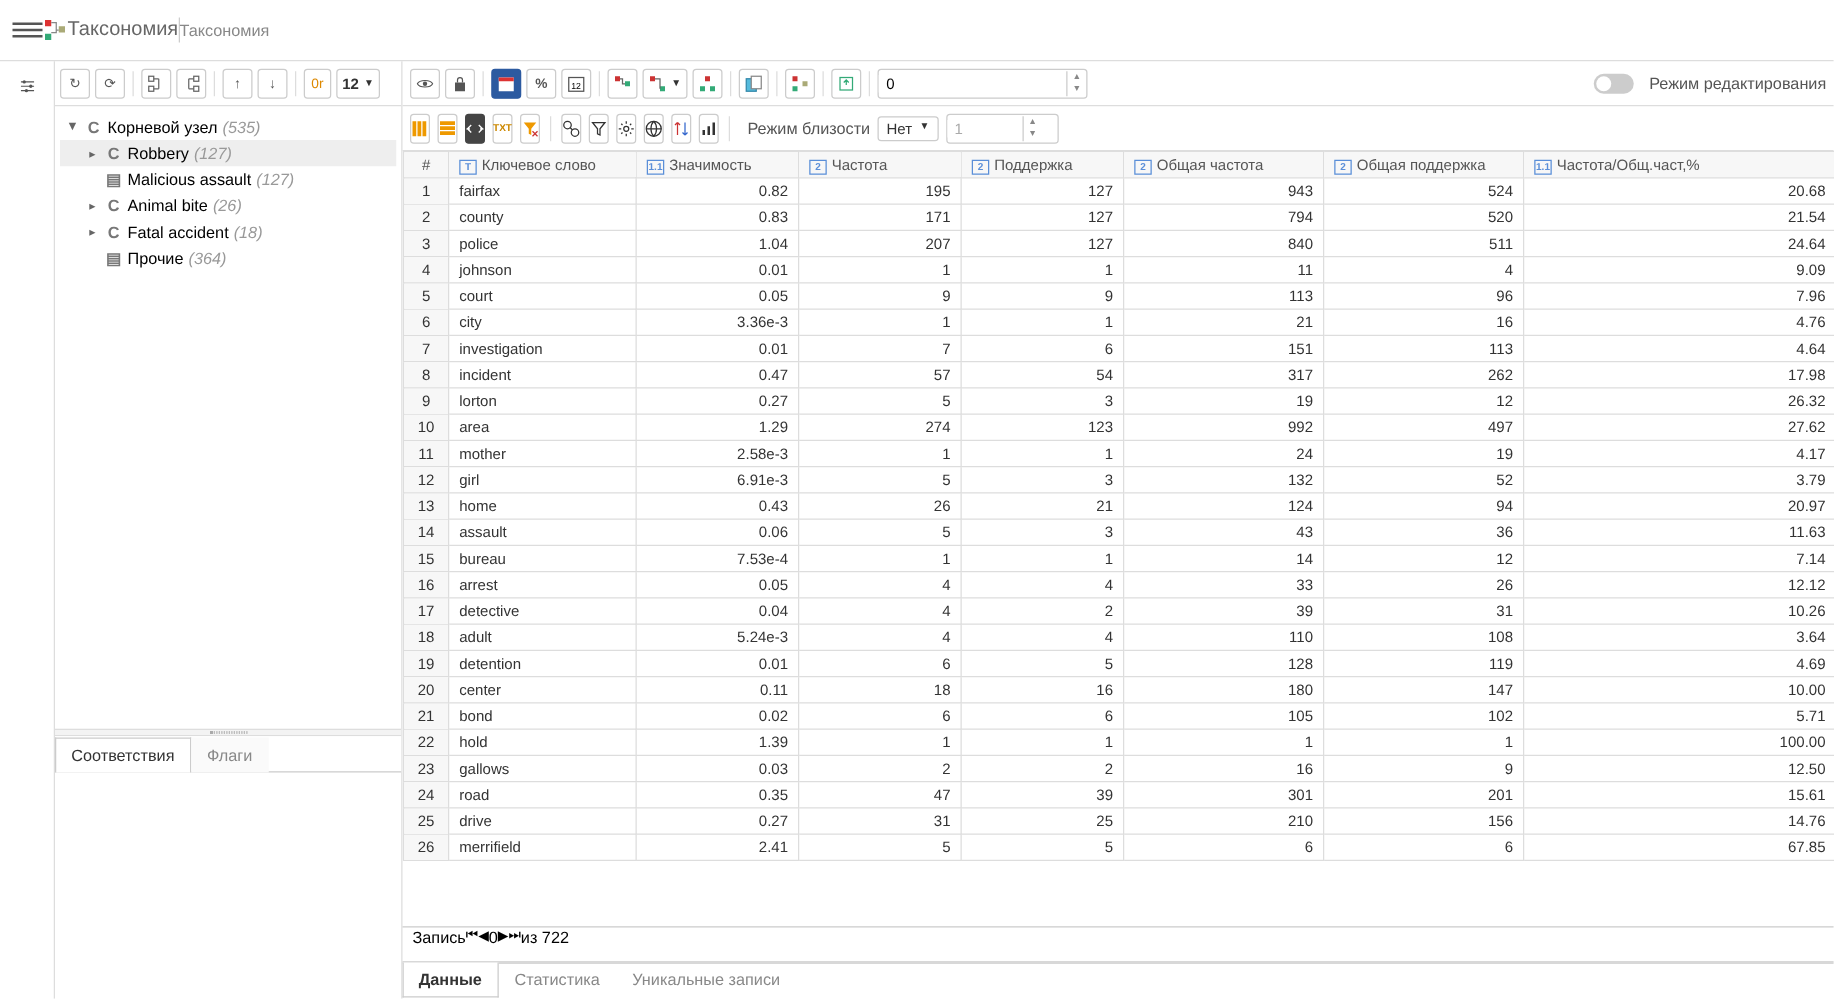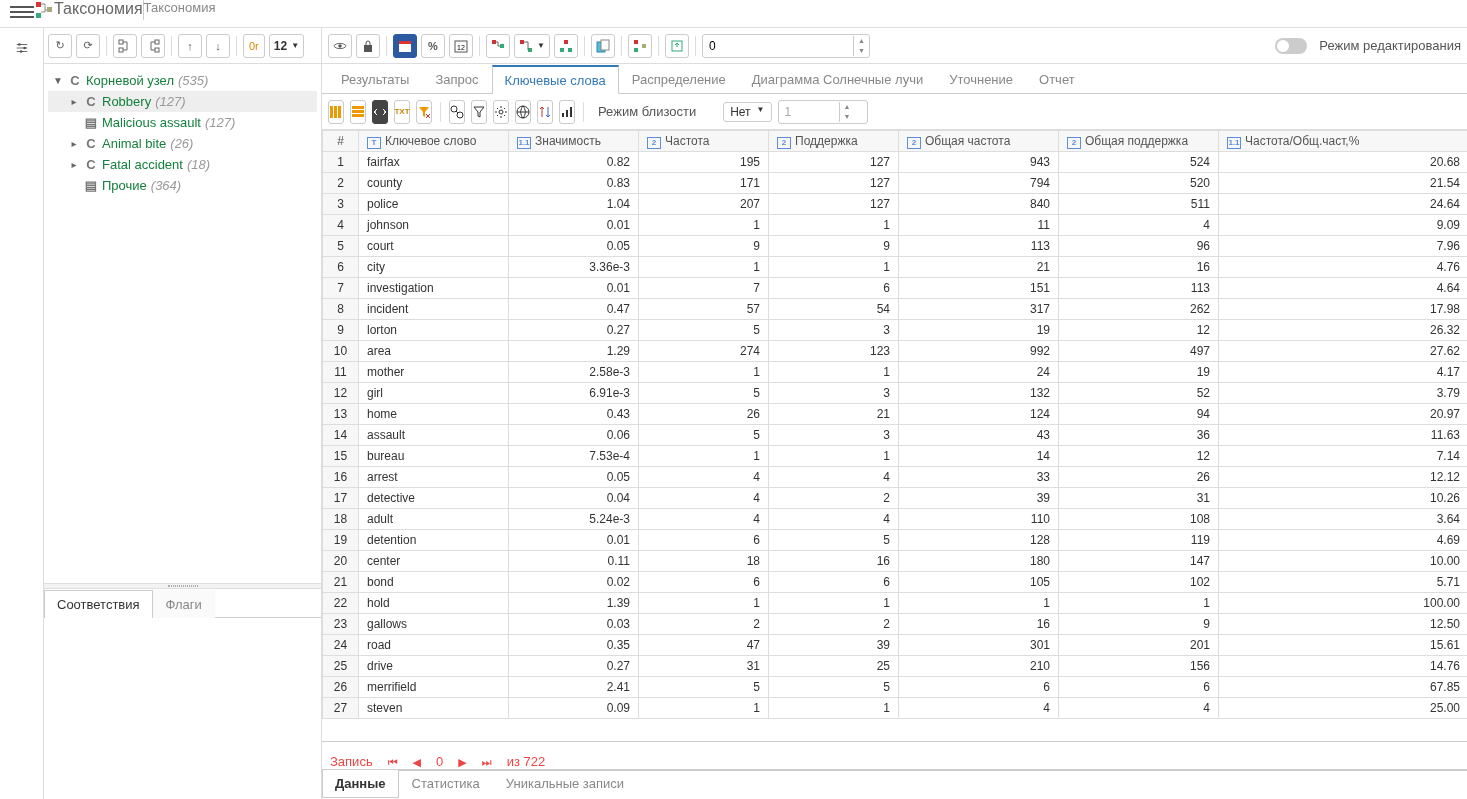--- a/index.html
+++ b/index.html
@@ -1,38 +1,38 @@
 <!DOCTYPE html>
 <html><head>
 <meta charset="utf-8">
 <style>
 * { margin: 0; padding: 0; box-sizing: border-box; }
 body { font-family: "Segoe UI", Tahoma, sans-serif; font-size: 13px; color: #333; background: #fff; overflow: hidden; }
 .app { display: flex; flex-direction: column; height: 799px; width: 1467px; }
-.topbar { display: flex; align-items: flex-start; height: 28px; border-bottom: 1px solid #ddd; padding: 0 10px; gap: 0; }
+.topbar { display: flex; align-items: center; height: 49px; border-bottom: 1px solid #ddd; padding: 0 10px; gap: 0; }
 .hamburger { width: 24px; height: 24px; display: flex; flex-direction: column; justify-content: center; gap: 3px; cursor: pointer; }
 .hamburger span { height: 2px; background: #555; }
 .topbar-icon { width: 20px; height: 20px; }
 .topbar-title { font-size: 16px; color: #666; }
 .topbar-divider { width: 1px; height: 20px; background: #ccc; }
 .topbar-subtitle { font-size: 13px; color: #888; }
 .body { flex: 1; display: flex; min-height: 0; }
 .left-rail { width: 44px; border-right: 1px solid #ddd; padding-top: 8px; display: flex; flex-direction: column; align-items: center; }
 .rail-icon { width: 24px; height: 24px; cursor: pointer; display: flex; align-items: center; justify-content: center; font-size: 16px; color: #555; }
 .sidebar { width: 278px; border-right: 1px solid #ddd; display: flex; flex-direction: column; min-height: 0; }
 .sidebar-toolbar { display: flex; align-items: center; height: 36px; border-bottom: 1px solid #ddd; padding: 0 4px; gap: 4px; }
 .tb-btn { width: 24px; height: 24px; border: 1px solid #ccc; border-radius: 3px; background: #fff; display: flex; align-items: center; justify-content: center; cursor: pointer; font-size: 11px; color: #555; }
 .tb-sep { width: 1px; height: 20px; background: #ddd; margin: 0 2px; }
 .tb-sel { display: flex; align-items: center; border: 1px solid #ccc; border-radius: 3px; height: 24px; padding: 0 4px; gap: 4px; cursor: pointer; font-size: 12px; }
 .tree { flex: 1; overflow: auto; padding: 6px 4px; min-height: 0; }
 .tree-node { display: flex; align-items: center; gap: 4px; padding: 3px 4px; cursor: pointer; white-space: nowrap; }
 .tree-node .chevron { width: 12px; text-align: center; color: #666; font-size: 10px; }
 .tree-node .type-icon { width: 14px; text-align: center; font-weight: bold; color: #777; }
 .tree-node.selected { background: #eee; }
-.tree-label { color: #15803d; }
+.tree-label { color: #000000; }
 .tree-count { color: #999; font-style: italic; }
 .tree-indent-1 { padding-left: 20px; }
 .splitter-h { height: 6px; background: #f3f3f3; border-top: 1px solid #ddd; border-bottom: 1px solid #ddd; display:flex; align-items:center; justify-content:center; cursor: row-resize; }
 .splitter-h span { width: 30px; height: 2px; border-top: 1px dotted #aaa; border-bottom: 1px dotted #aaa; }
 .bottom-panel { height: 210px; display: flex; flex-direction: column; }
 .tabs-row { display: flex; border-bottom: 1px solid #ccc; background: #fff; }
 .tab { padding: 6px 12px; color: #888; cursor: pointer; border: 1px solid transparent; border-bottom: none; position: relative; top: 1px; background:#fafafa; }
 .tab.active { color: #333; border-color: #ccc; background: #fff; }
 .main { flex: 1; display: flex; flex-direction: column; min-width: 0; min-height: 0; }
 .main-toolbar { display: flex; align-items: center; height: 36px; border-bottom: 1px solid #ddd; padding: 0 6px; gap: 4px; }
@@ -43,29 +43,29 @@
 .numinput { display: flex; align-items: center; border:1px solid #ccc; border-radius:3px; height:24px; }
 .numinput input { border:none; outline:none; width:150px; padding: 0 6px; font-size:12px; }
 .numinput .spin { display:flex; flex-direction:column; border-left:1px solid #ccc; }
 .numinput .spin span { font-size:7px; padding: 0 4px; cursor:pointer; color:#888; line-height:10px;}
 .main-tabs { display: flex; border-bottom: 1px solid #ccc; padding-left: 6px; }
 .main-tab { padding: 6px 12px; color: #888; cursor: pointer; border: 1px solid transparent; border-bottom: none; position: relative; top: 1px; }
 .main-tab.active { color: #337ab7; border-color: #ccc; background: #fff; border-top: 2px solid #337ab7; }
 .filter-toolbar { display:flex; align-items:center; height:36px; border-bottom:1px solid #ddd; padding: 0 6px; gap:6px; }
 .filter-toolbar .tb-btn { width:16px; }
 .proximity-label { color:#555; margin-left:6px; }
-.sel-inline { border:1px solid #ccc; border-radius:3px; padding:2px 6px; display:flex; align-items:flex-start; gap:6px; cursor:pointer; font-size:12px;margin-left:21px; }
+.sel-inline { border:1px solid #ccc; border-radius:3px; padding:2px 6px; display:flex; align-items:flex-start; gap:6px; cursor:pointer; font-size:12px; }
 .table-wrap { flex:1; overflow:auto; min-height:0; border-bottom:1px solid #ccc;}
 table { border-collapse: collapse; width: 100%; table-layout: fixed; }
 th, td { border: 1px solid #ddd; padding: 2px 8px; height: 21px; font-size: 12px; white-space: nowrap; overflow:hidden; text-overflow: ellipsis; }
 th { background: #f7f7f7; font-weight: normal; color:#555; text-align:left; position: sticky; top:0; }
 th .col-icon { display:inline-block; width:14px; height:12px; border:1px solid #5a8ed8; color:#5a8ed8; font-size:8px; text-align:center; line-height:10px; margin-right:4px; font-weight:bold; }
 td.num { text-align: right; }
 td.idx, th.idx { text-align:center; background:#f7f7f7; width:36px; position:sticky; left:0;}
-.status-bar { display:flex; align-items:flex-end; height:28px; padding:0 8px; gap:15px; border-bottom:1px solid #ccc; color:#ef4444; }
+.status-bar { display:flex; align-items:flex-start; height:28px; padding:0 8px; gap:0; border-bottom:1px solid #ccc; color:#000000; }
 .status-bar .nav-btn { cursor:pointer; font-size:11px; }
 .bottom-tabs { display:flex; border-top:1px solid #ccc; }
 .btab { padding:6px 12px; color:#888; cursor:pointer; border:1px solid transparent; border-top:none; position:relative; top:-1px; }
 .btab.active { color:#333; border-color:#ccc; background:#fff;font-weight:bold; }
 .icon-svg { width:14px; height:14px; }
 </style>
 </head>
 <body>
 
 <div class="app">
@@ -263,29 +263,20 @@
           <div class="spin">
               <span>▲</span>
               <span>▼</span>
             </div>
         </div>
         <div class="spacer"></div>
         <div class="toggle"></div>
         <span class="toggle-label">Режим редактирования</span>
       </div>
 
-      <div class="main-tabs" id="main-tabs">
-          <div class="main-tab">Результаты</div>
-          <div class="main-tab">Запрос</div>
-          <div class="main-tab active">Ключевые слова</div>
-          <div class="main-tab">Распределение</div>
-          <div class="main-tab">Диаграмма Солнечные лучи</div>
-          <div class="main-tab">Уточнение</div>
-          <div class="main-tab">Отчет</div>
-        </div>
 
       <div class="filter-toolbar">
         <div class="tb-btn">
             <svg class="icon-svg" viewBox="0 0 14 14">
               <rect x="1" y="1" width="3" height="12" fill="#e90"></rect>
               <rect x="5" y="1" width="3" height="12" fill="#e90"></rect>
               <rect x="9" y="1" width="3" height="12" fill="#e90"></rect>
             </svg>
           </div>
         <div class="tb-btn">
@@ -640,30 +631,20 @@
               <tr>
                 <td class="idx">26</td>
                 <td>merrifield</td>
                 <td class="num">2.41</td>
                 <td class="num">5</td>
                 <td class="num">5</td>
                 <td class="num">6</td>
                 <td class="num">6</td>
                 <td class="num">67.85</td>
               </tr>
-              <tr>
-                <td class="idx">27</td>
-                <td>steven</td>
-                <td class="num">0.09</td>
-                <td class="num">1</td>
-                <td class="num">1</td>
-                <td class="num">4</td>
-                <td class="num">4</td>
-                <td class="num">25.00</td>
-              </tr>
             </tbody>
         </table>
       </div>
 
       <div class="status-bar">
         <span>Запись</span>
         <span class="nav-btn">⏮</span>
         <span class="nav-btn">◀</span>
         <span>0</span>
         <span class="nav-btn">▶</span>

